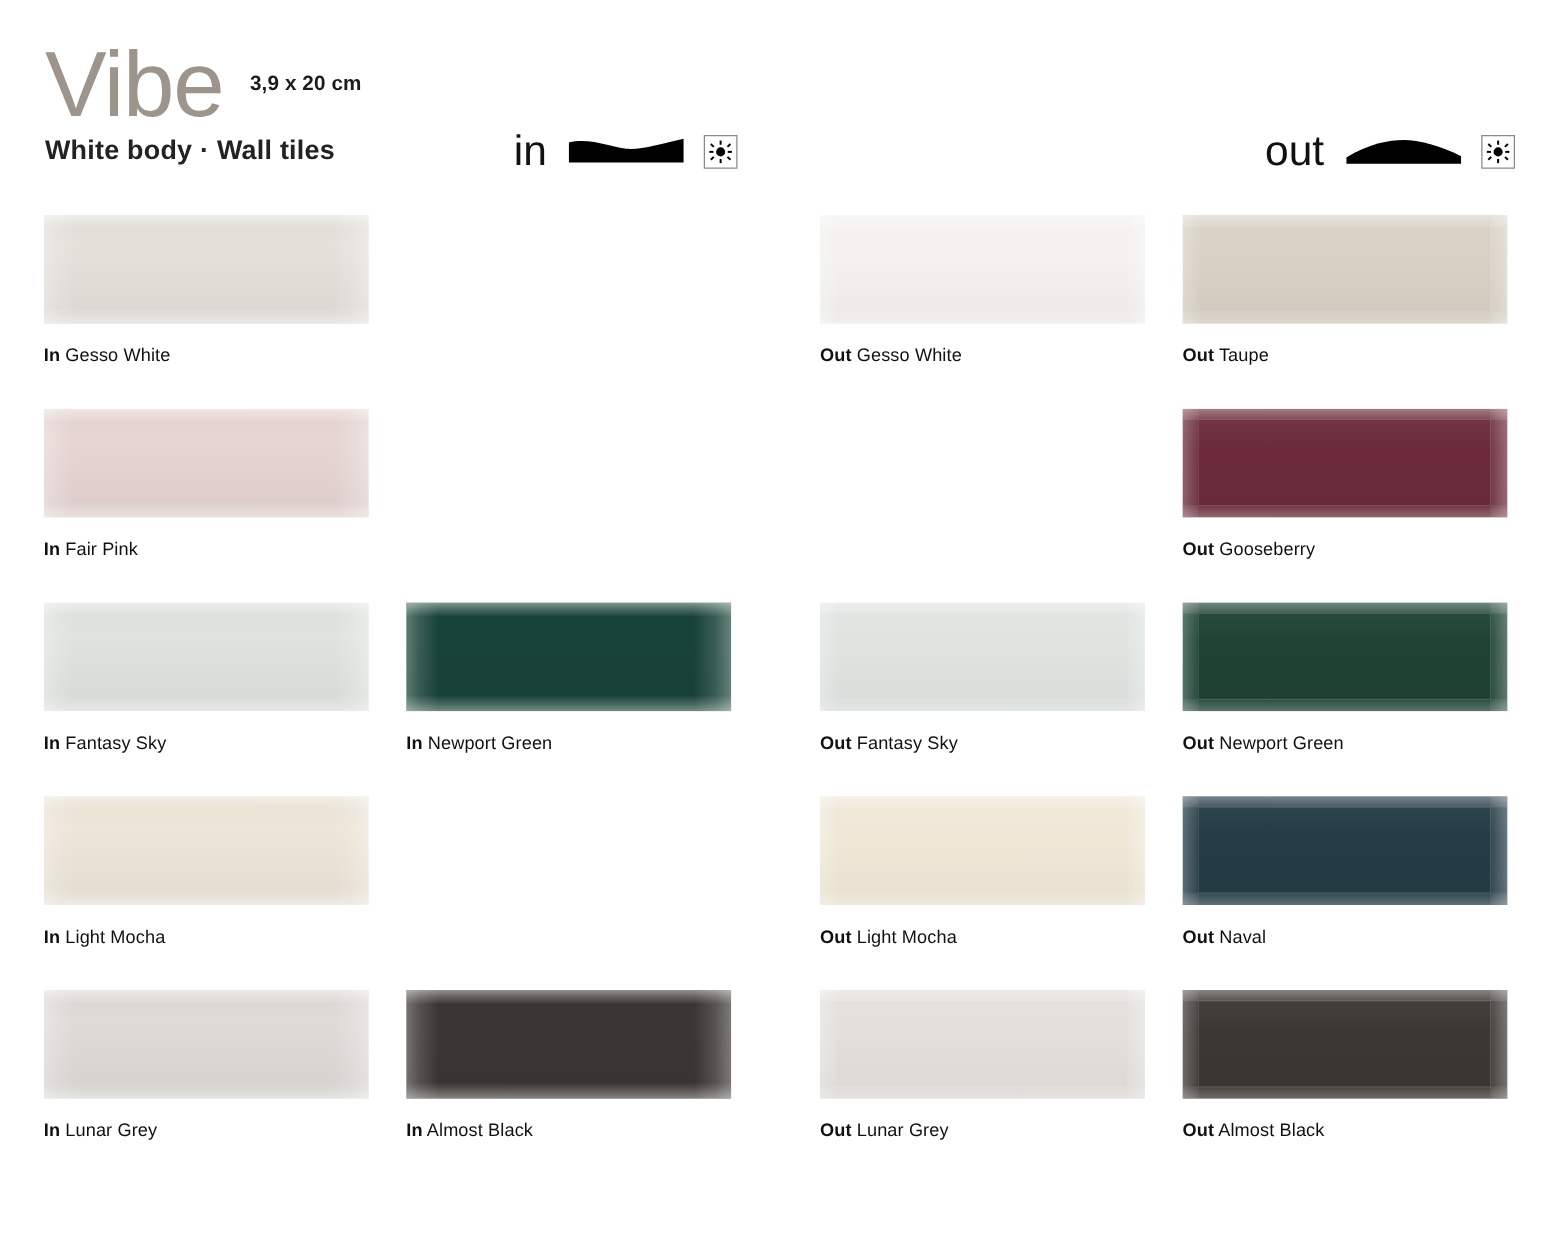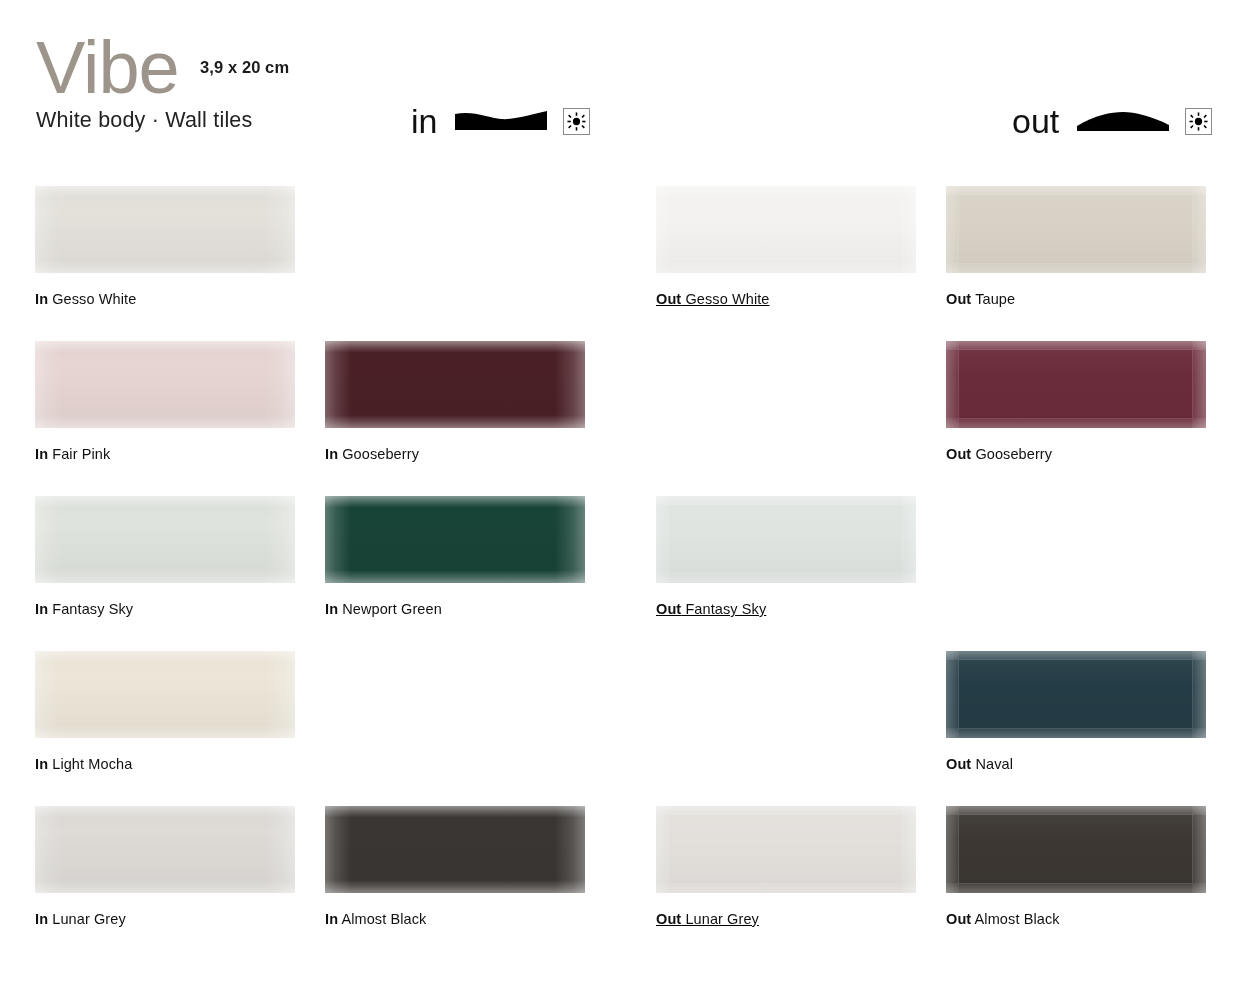--- a/index.html
+++ b/index.html
@@ -49,21 +49,21 @@
     font-size: 16.5px;
     font-weight: bold;
     color: #1b1b1b;
     letter-spacing: 0.1px;
     white-space: nowrap;
   }
 
   .brand-sub {
     margin-top: 6px;
     font-size: 21.5px;
-    font-weight: 400;
+    font-weight: 700;
     color: #222222;
     letter-spacing: 0.2px;
     white-space: nowrap;
   }
 
   
   .finish-head {
     position: absolute;
     display: flex;
     align-items: center;
@@ -109,26 +109,26 @@
     width: 1242px;
   }
 
   .row {
     position: relative;
     height: 155px;
   }
 
   .cell {
     position: absolute;
-    top: 26px;
+    top: 12px;
     width: 260px;
   }
   .cell.c0 { left: 35px;  }
   .cell.c1 { left: 325px; }
-  .cell.c2 { left: 656px; text-decoration: underline; }
+  .cell.c2 { left: 656px; }
   .cell.c3 { left: 946px; }
 
   
   .tile {
     position: relative;
     width: 260px;
     height: 87px;
     overflow: hidden;
   }
 
@@ -351,31 +351,20 @@
           <div class="tile in">
             <div class="base" style="background: rgb(230, 213, 210);"></div>
             <div class="body-shade"></div>
             <div class="sheen-left"></div>
             <div class="sheen-right"></div>
             <div class="sheen-top"></div>
             <div class="sheen-bot"></div>
           </div>
           <div class="caption"><span class="pfx">In</span><span class="nm"> Fair Pink</span></div>
         </div>
-        <div class="cell c1">
-          <div class="tile in">
-            <div class="base" style="background: rgb(74, 32, 38);"></div>
-            <div class="body-shade"></div>
-            <div class="sheen-left"></div>
-            <div class="sheen-right"></div>
-            <div class="sheen-top"></div>
-            <div class="sheen-bot"></div>
-          </div>
-          <div class="caption"><span class="pfx">In</span><span class="nm"> Gooseberry</span></div>
-        </div>
         <div class="cell c3">
           <div class="tile out">
             <div class="base" style="background: rgb(107, 43, 58);"></div>
             <div class="body-shade"></div>
             <div class="frame-left"></div>
             <div class="frame-right"></div>
             <div class="frame-top"></div>
             <div class="frame-bot"></div>
             <div class="inner-line"></div>
           </div>
@@ -410,33 +399,57 @@
             <div class="base" style="background: rgb(223, 228, 225);"></div>
             <div class="body-shade"></div>
             <div class="frame-left"></div>
             <div class="frame-right"></div>
             <div class="frame-top"></div>
             <div class="frame-bot"></div>
             <div class="inner-line"></div>
           </div>
           <div class="caption"><span class="pfx">Out</span><span class="nm"> Fantasy Sky</span></div>
         </div>
+        <div class="cell c3">
+          <div class="tile out">
+            <div class="base" style="background: rgb(30, 66, 52);"></div>
+            <div class="body-shade"></div>
+            <div class="frame-left"></div>
+            <div class="frame-right"></div>
+            <div class="frame-top"></div>
+            <div class="frame-bot"></div>
+            <div class="inner-line"></div>
+          </div>
+          <div class="caption"><span class="pfx">Out</span><span class="nm"> Newport Green</span></div>
+        </div>
       </div>
       <div class="row">
         <div class="cell c0">
           <div class="tile in">
             <div class="base" style="background: rgb(236, 229, 216);"></div>
             <div class="body-shade"></div>
             <div class="sheen-left"></div>
             <div class="sheen-right"></div>
             <div class="sheen-top"></div>
             <div class="sheen-bot"></div>
           </div>
           <div class="caption"><span class="pfx">In</span><span class="nm"> Light Mocha</span></div>
         </div>
+        <div class="cell c2">
+          <div class="tile out">
+            <div class="base" style="background: rgb(240, 231, 215);"></div>
+            <div class="body-shade"></div>
+            <div class="frame-left"></div>
+            <div class="frame-right"></div>
+            <div class="frame-top"></div>
+            <div class="frame-bot"></div>
+            <div class="inner-line"></div>
+          </div>
+          <div class="caption"><span class="pfx">Out</span><span class="nm"> Light Mocha</span></div>
+        </div>
         <div class="cell c3">
           <div class="tile out">
             <div class="base" style="background: rgb(36, 60, 69);"></div>
             <div class="body-shade"></div>
             <div class="frame-left"></div>
             <div class="frame-right"></div>
             <div class="frame-top"></div>
             <div class="frame-bot"></div>
             <div class="inner-line"></div>
           </div>

